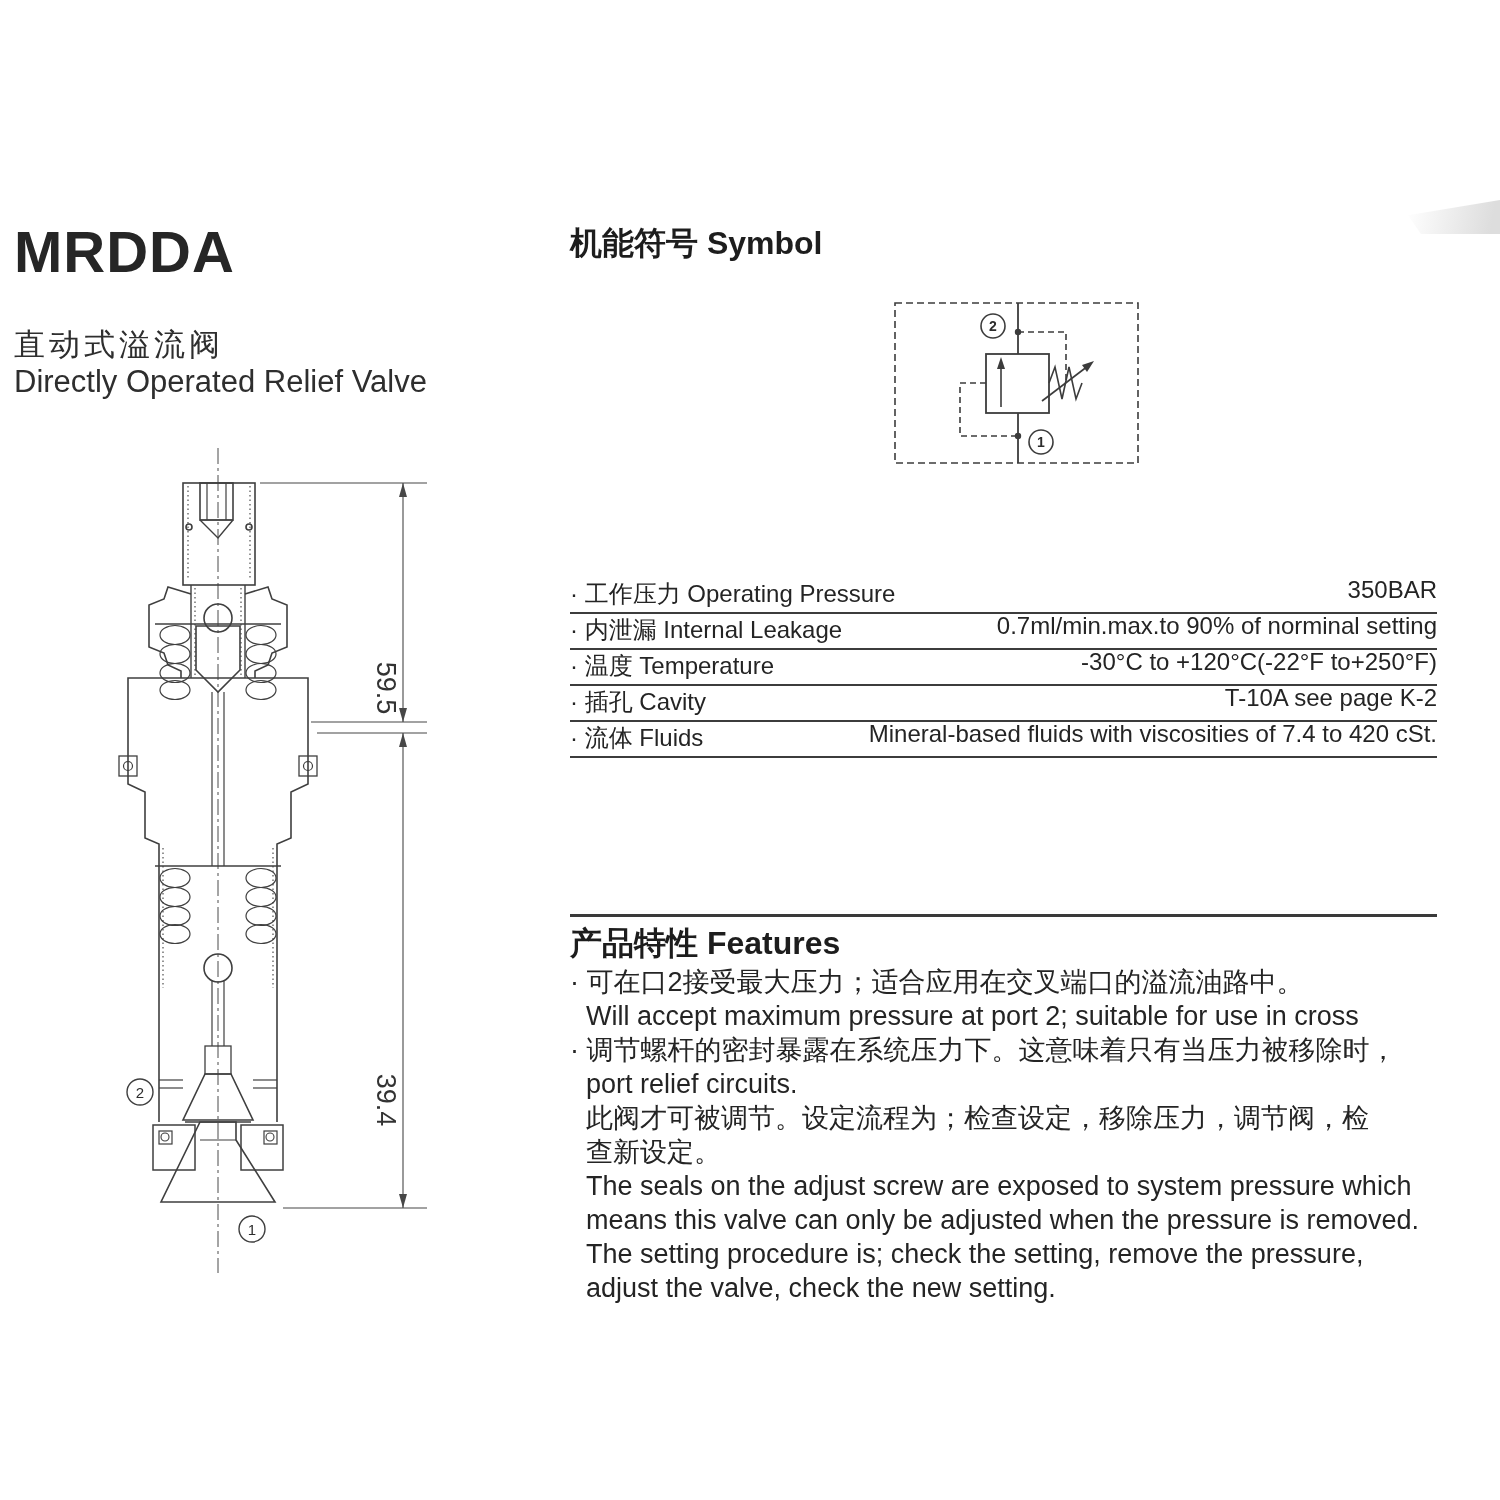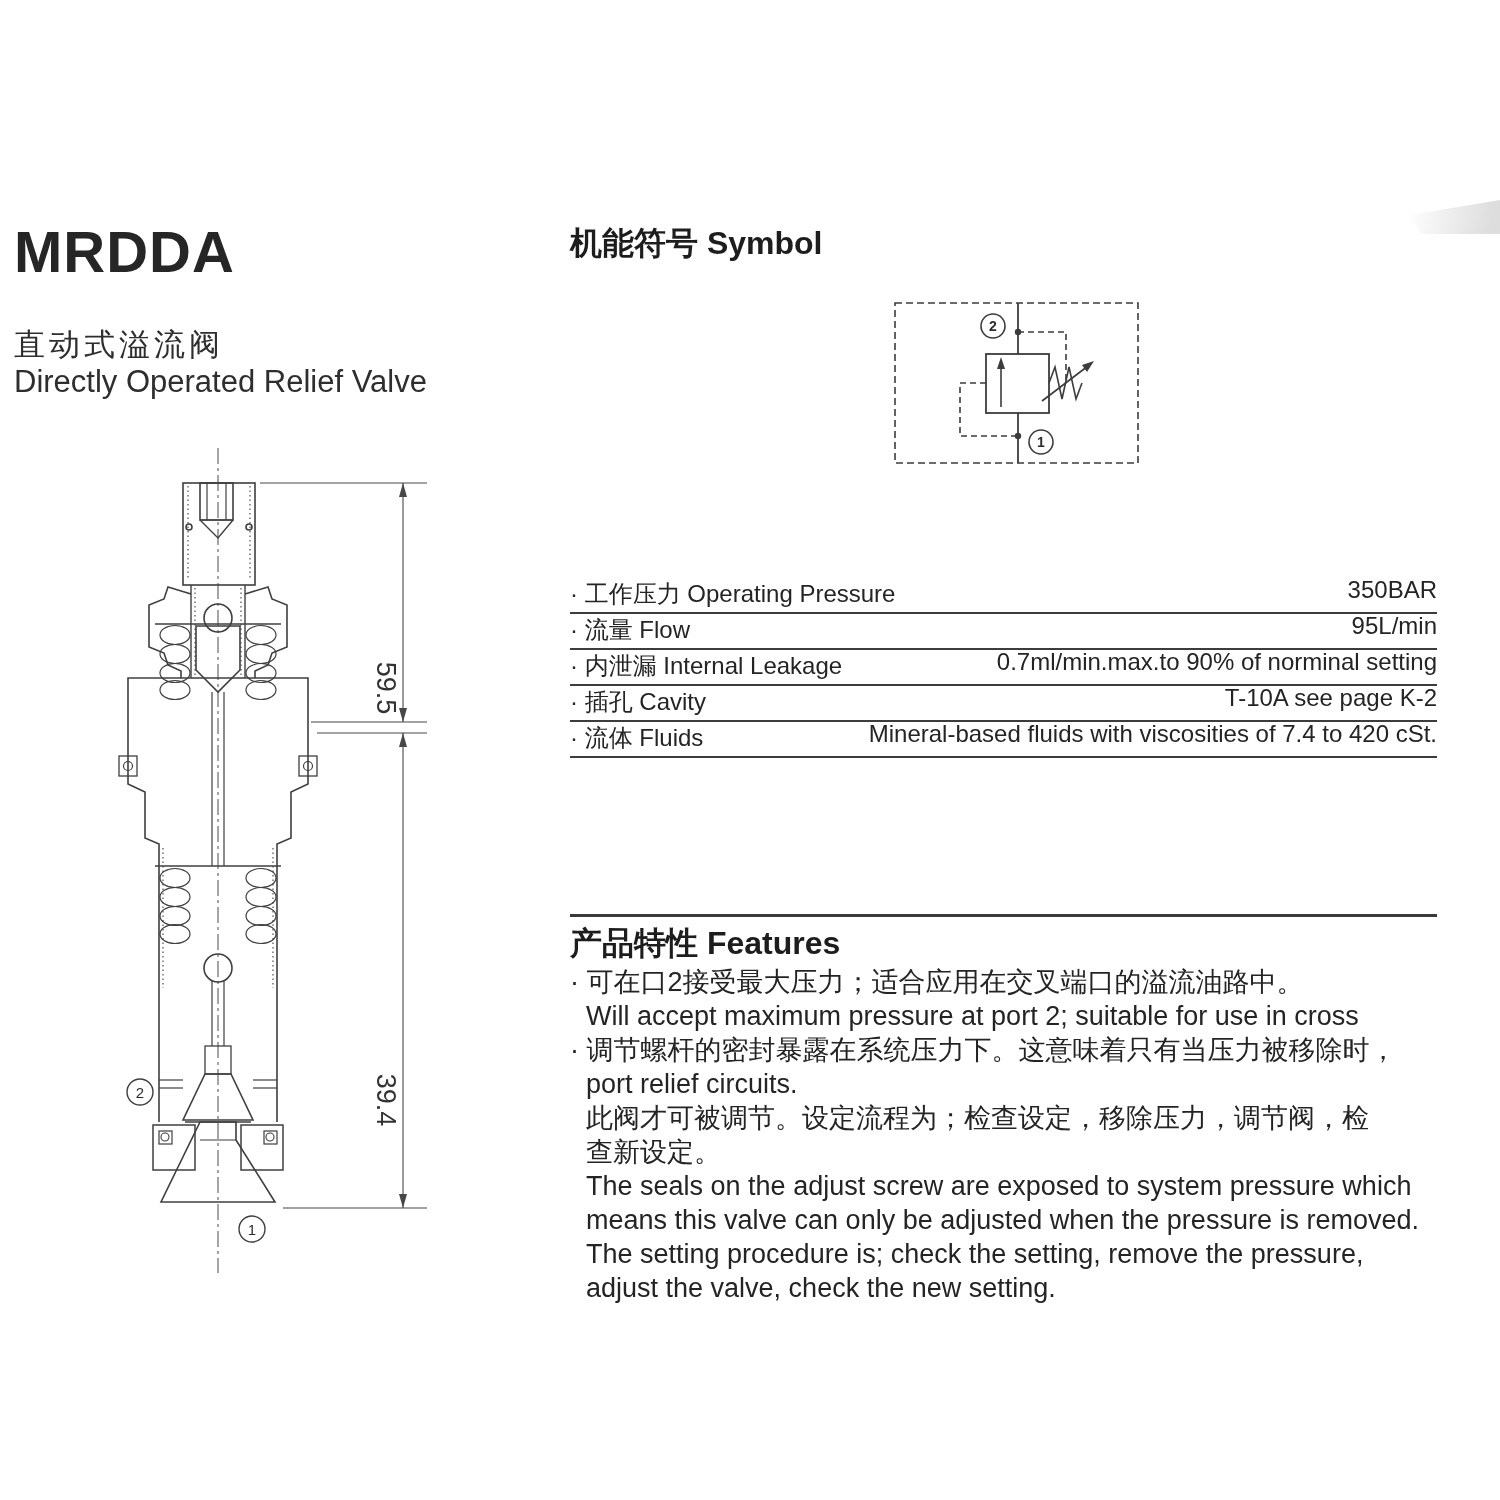--- a/index.html
+++ b/index.html
@@ -64,26 +64,26 @@
     <text x="113" y="36" text-anchor="middle" font-size="14" font-weight="600" fill="#2c2c2c">2</text>
     <text x="161" y="152" text-anchor="middle" font-size="14" font-weight="600" fill="#2c2c2c">1</text>
   </svg>
 
   <div class="spec-table">
     <div class="spec-row">
       <span class="lbl">· 工作压力 Operating Pressure</span>
       <span class="val">350BAR</span>
     </div>
     <div class="spec-row">
-      <span class="lbl">· 流量 Flow</span>
-      <span class="val">95L/min</span>
-    </div>
-    <div class="spec-row">
       <span class="lbl">· 内泄漏 Internal Leakage</span>
       <span class="val">0.7ml/min.max.to 90% of norminal setting</span>
+    </div>
+    <div class="spec-row">
+      <span class="lbl">· 温度 Temperature</span>
+      <span class="val">-30°C to +120°C(-22°F to+250°F)</span>
     </div>
     <div class="spec-row">
       <span class="lbl">· 插孔 Cavity</span>
       <span class="val">T-10A see page K-2</span>
     </div>
     <div class="spec-row">
       <span class="lbl">· 流体 Fluids</span>
       <span class="val">Mineral-based fluids with viscosities of 7.4 to 420 cSt.</span>
     </div>
   </div>

